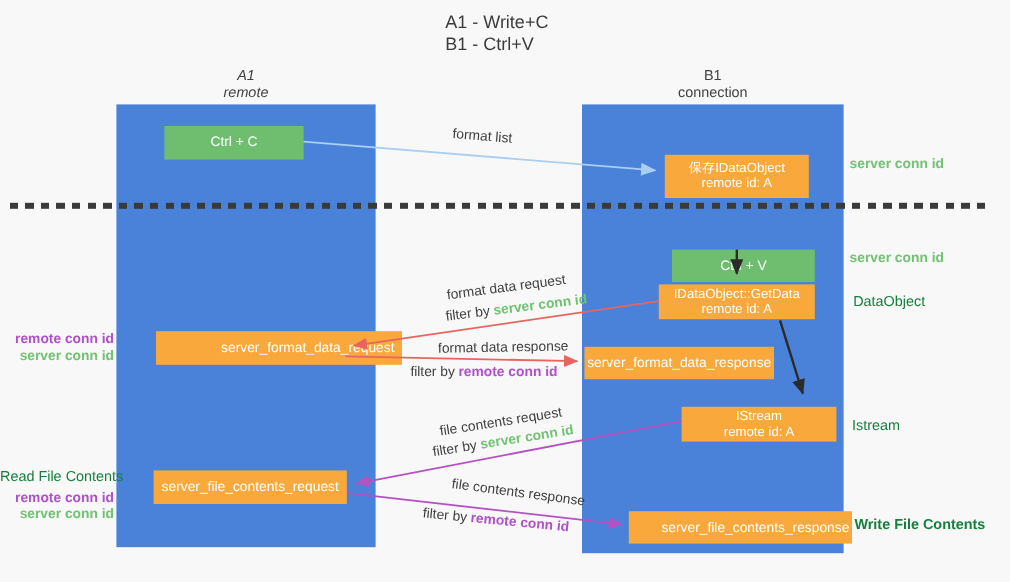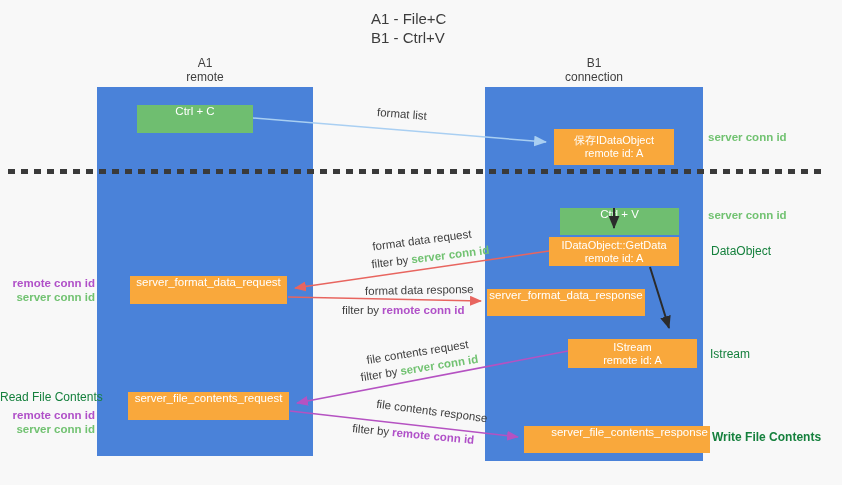--- a/index.html
+++ b/index.html
@@ -20,54 +20,55 @@
     white-space: nowrap;
   }
   .lane-header {
     position: absolute;
     top: 56px;
     text-align: center;
     font-size: 12px;
     line-height: 14px;
     color: #3f3f3f;
   }
-  .lane-header.a1 { left: 97px; width: 216px; }
+  .lane-header.a1 { left: 97px; width: 216px; font-style: italic; }
   .lane-header.b1 { left: 485px; width: 218px; }
   .lane {
     position: absolute;
     top: 87px;
     background: #4a82d9;
   }
   .lane.a1 { left: 97px; width: 216px; height: 369px; }
   .lane.b1 { left: 485px; width: 218px; height: 374px; }
   .dashed-separator {
     position: absolute;
     left: 8px; top: 169px;
     width: 815px; height: 5px;
     background: repeating-linear-gradient(to right, #3a3a3a 0 7px, transparent 7px 13px);
     z-index: 5;
   }
   .node {
     position: absolute;
     display: flex;
+    align-items: center;
     justify-content: center;
     text-align: center;
     color: #ffffff;
     font-size: 11.5px;
     z-index: 4;
   }
   .node.orange { background: #f9a83c; }
   .node.green  { background: #6fbe70; }
   .node.two-line { flex-direction: column; font-size: 11px; line-height: 13px; }
 
   .n-ctrl-c        { left: 137px; top: 105px; width: 116px; height: 28px; }
   .n-save-obj      { left: 554px; top: 129px; width: 120px; height: 36px; }
   .n-ctrl-v        { left: 560px; top: 180px; width: 119px; height: 27px; margin-top: 28px; }
   .n-getdata       { left: 549px; top: 237px; width: 130px; height: 29px; }
-  .n-fmt-req       { left: 130px; top: 276px; width: 157px; height: 28px; }
+  .n-fmt-req       { left: 130px; top: 276px; width: 157px; height: 28px; padding-left: 48px; }
   .n-fmt-resp      { left: 487px; top: 289px; width: 158px; height: 27px; }
   .n-istream       { left: 568px; top: 339px; width: 129px; height: 29px; }
   .n-file-req      { left: 128px; top: 392px; width: 161px; height: 28px; }
   .n-file-resp     { left: 524px; top: 426px; width: 161px; height: 27px; padding-left: 25px; }
 
   .arrows-layer {
     position: absolute;
     left: 0; top: 0;
     width: 842px; height: 485px;
     z-index: 6;
@@ -114,21 +115,21 @@
   .rs-dataobj  { left: 711px; top: 244px; }
   .rs-istream  { left: 710px; top: 347px; }
   .rs-write    { left: 712px; top: 430px; font-weight: bold; }
 </style>
 </head>
 <body>
 
 <div class="stage">
 
   <div class="title-block">
-    <div>A1 - File+C</div>
+    <div>A1 - Write+C</div>
     <div>B1 - Ctrl+V</div>
   </div>
 
   <div class="lane-header a1">
     <div>A1</div>
     <div>remote</div>
   </div>
   <div class="lane-header b1">
     <div>B1</div>
     <div>connection</div>

